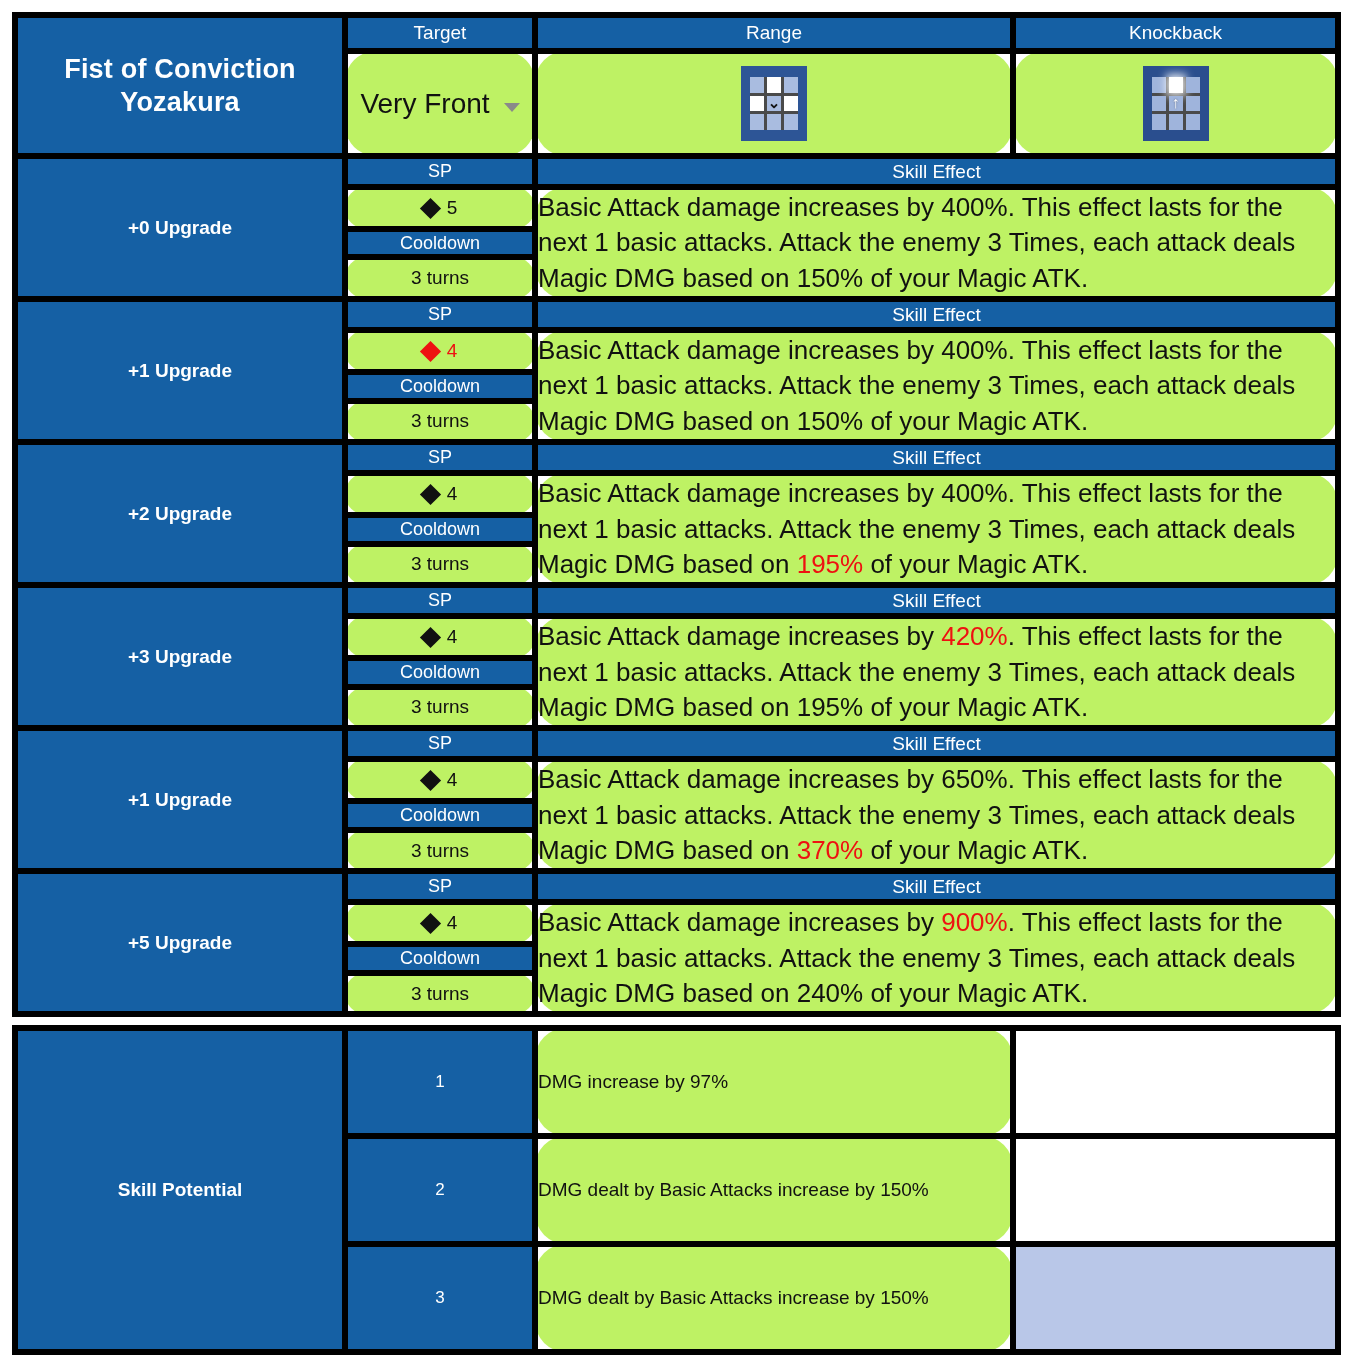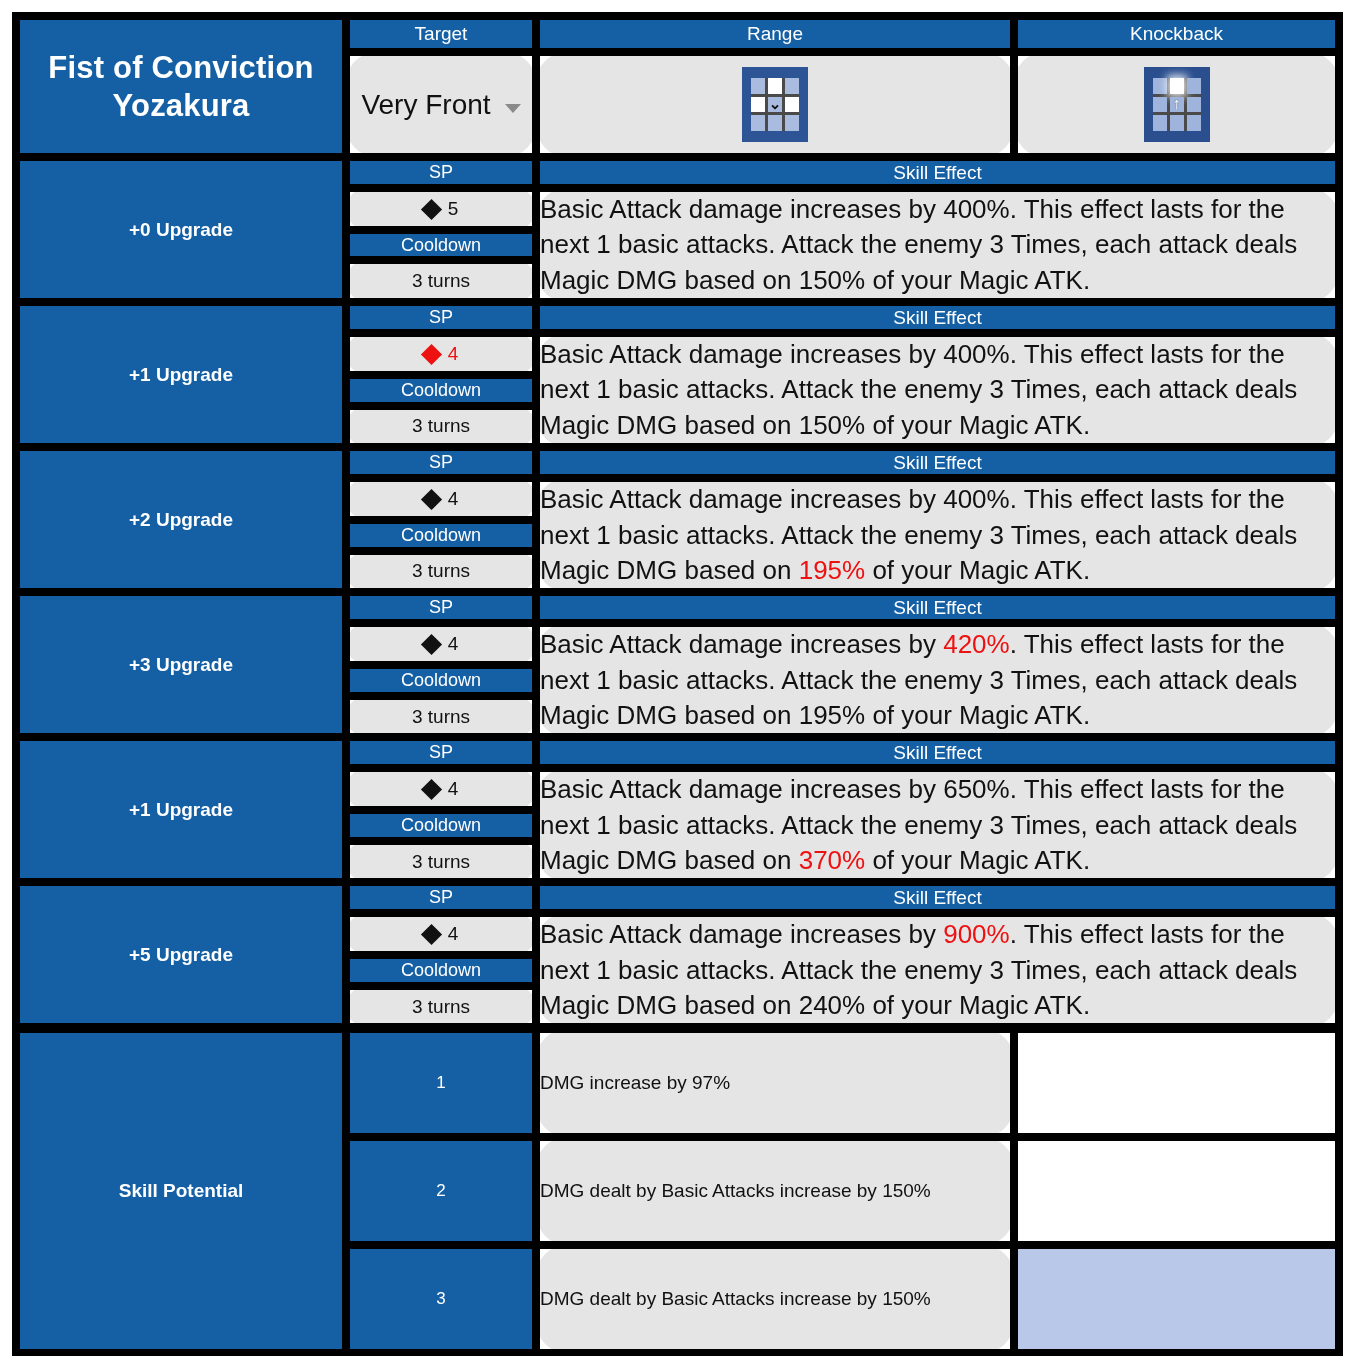--- a/index.html
+++ b/index.html
@@ -20,49 +20,49 @@
     height: 1356px;
     box-sizing: border-box;
   }
 
   
   .tbl {
     border-collapse: collapse;
     table-layout: fixed;
   }
   .tbl td {
-    border: 8px solid #000000;
+    border: 6px solid #000000;
     padding: 0;
     vertical-align: middle;
     box-sizing: border-box;
   }
 
   .blue {
     background: #1560a4;
     color: #ffffff;
   }
   .white {
-    background: #e5e5e5;
+    background: #bef264;
     color: #111111;
     border-radius: 31px;
   }
   .lav {
     background: #b9c7e8;
   }
 
   
   #skill-table {
     position: absolute;
     left: 12px;
     top: 12px;
     width: 1323px;
   }
 
   .title-cell {
-    font-size: 31px;
+    font-size: 27px;
     font-weight: bold;
     line-height: 1.22;
     text-align: center;
     letter-spacing: .2px;
     padding: 4px 8px;
   }
   .title-cell .l1 { display: block; }
   .title-cell .l2 { display: block; }
 
   .hdr {

